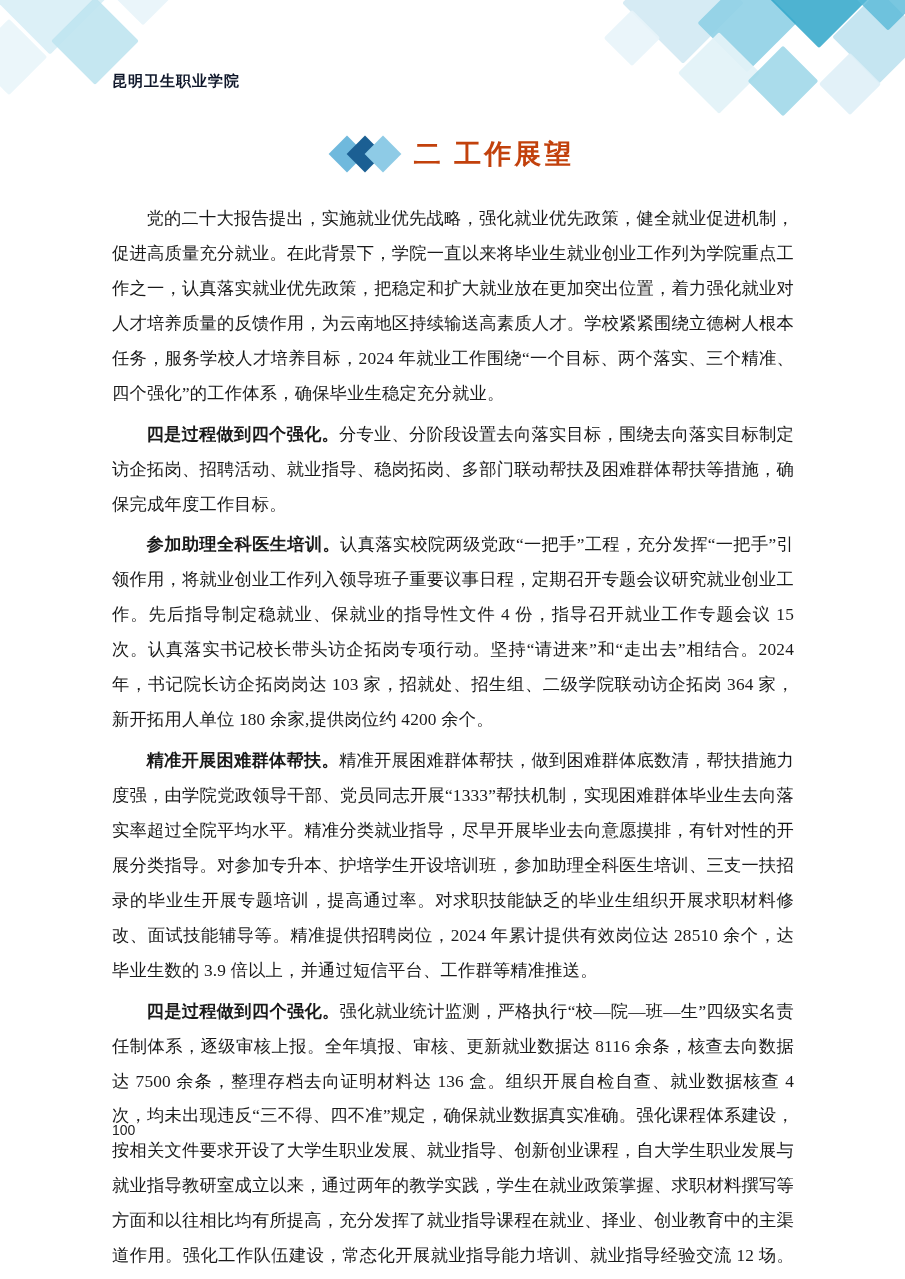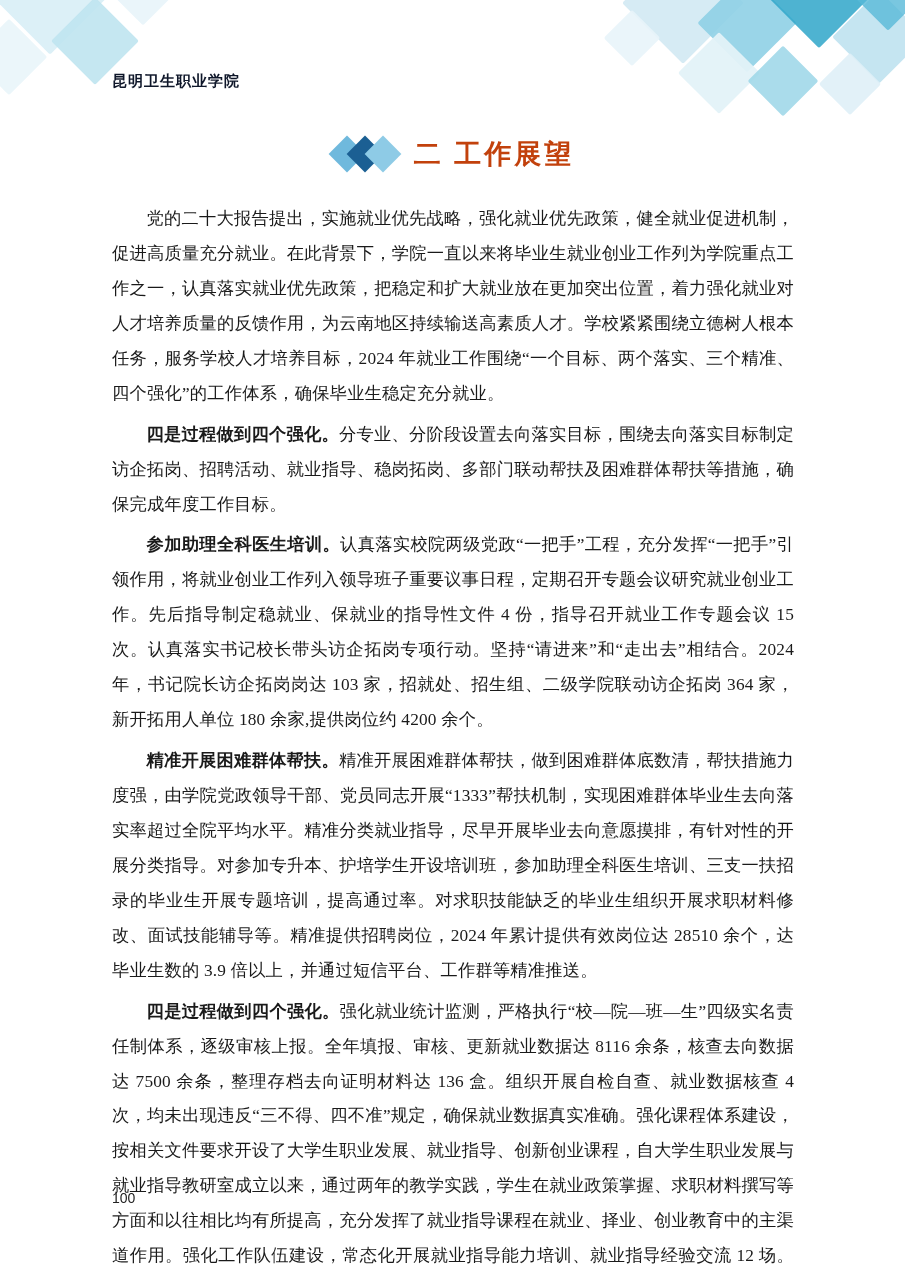--- a/index.html
+++ b/index.html
@@ -97,21 +97,21 @@
     letter-spacing: 0.2px;
   }
   p.para b {
     font-weight: bold;
   }
 
   
   .page-number {
     position: absolute;
     left: 112px;
-    top: 1190px;
+    top: 1122px;
     font-family: "Liberation Sans", "DejaVu Sans", sans-serif;
     font-size: 14px;
     color: #222;
   }
 </style>
 </head>
 <body>
 
 <div class="deco-layer" id="deco">
     <span class="sq" style="left: 640px; top: -40px; width: 86px; height: 86px; background: rgb(207, 231, 242); opacity: 0.85;"></span>

